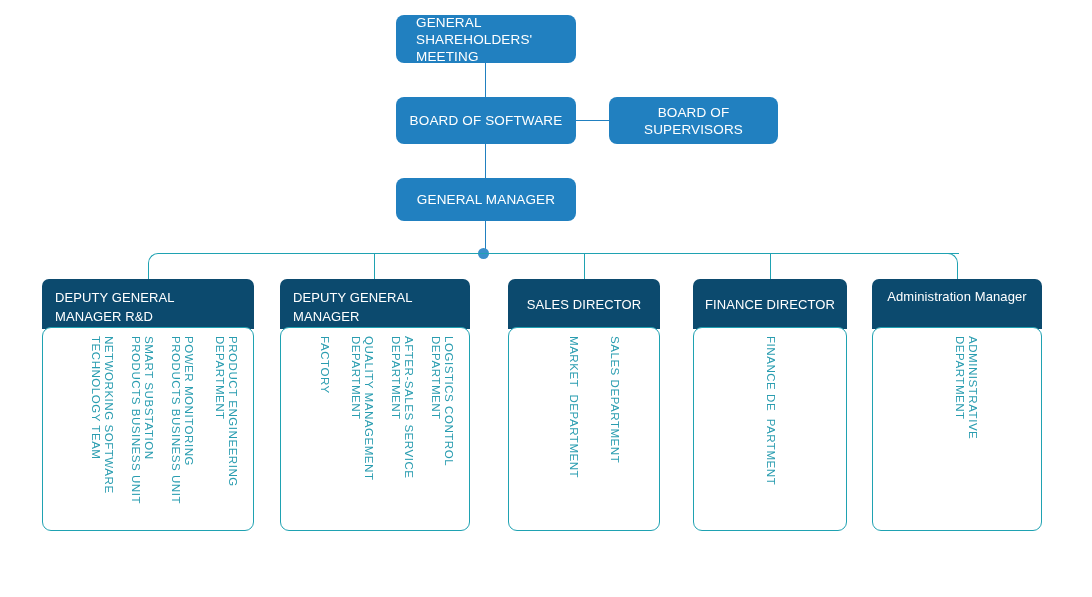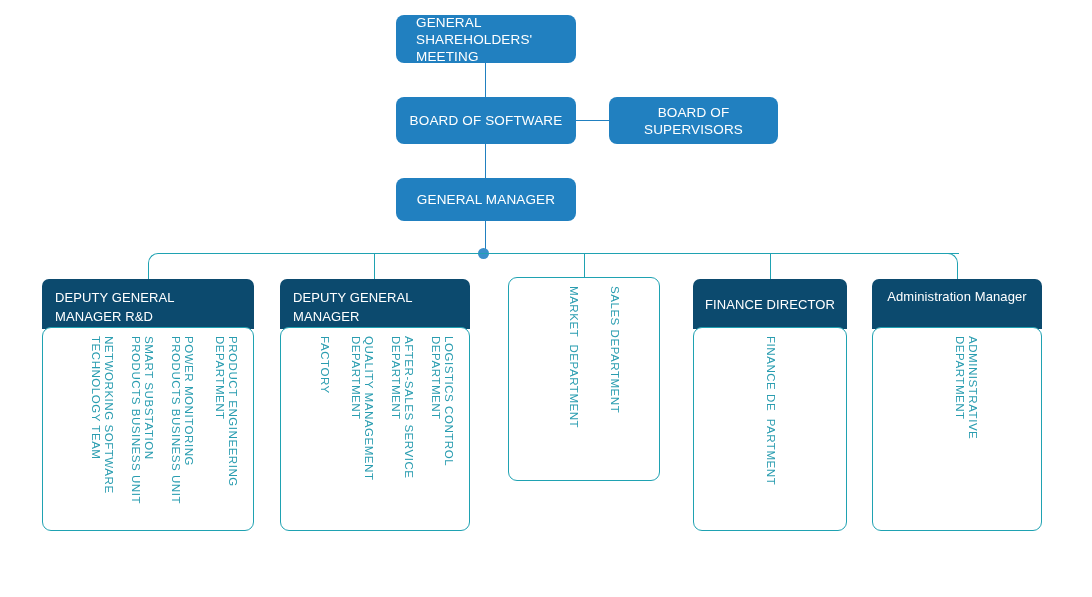--- a/index.html
+++ b/index.html
@@ -220,20 +220,21 @@
 DEPARTMENT</span>
         </div>
         <div class="vitem" style="margin-right:18px;">
           <span class="vline">FACTORY</span>
         </div>
       </div>
     </div>
   </div>
 
   <div class="column" style="left:508px; top:279px; width:152px;">
+    <div class="col-header center" style="height:50px; display:flex; align-items:center; justify-content:center;">SALES DIRECTOR</div>
     <div class="col-body" style="height:204px;">
       <div class="vlist" style="right:38px;">
         <div class="vitem" style="margin-right:0px;">
           <span class="vline">SALES DEPARTMENT</span>
         </div>
         <div class="vitem" style="margin-right:28px;">
           <span class="vline">MARKET  DEPARTMENT</span>
         </div>
       </div>
     </div>

